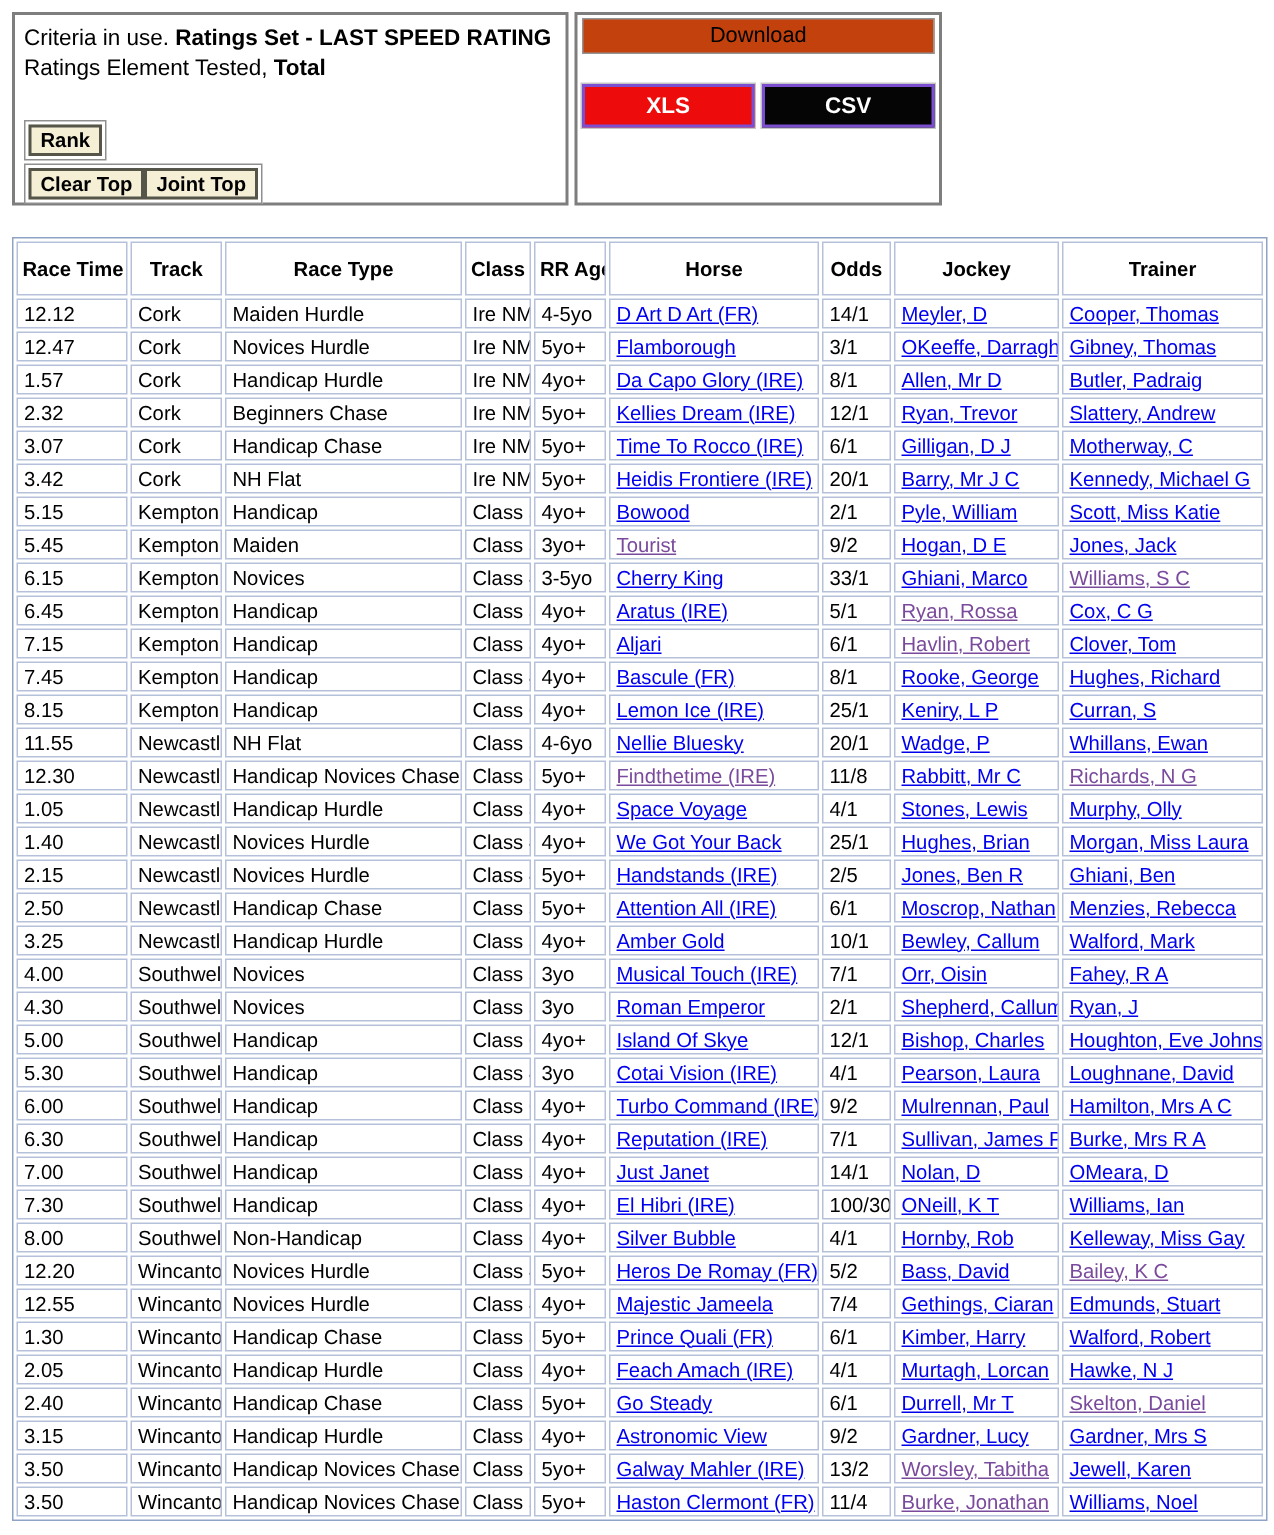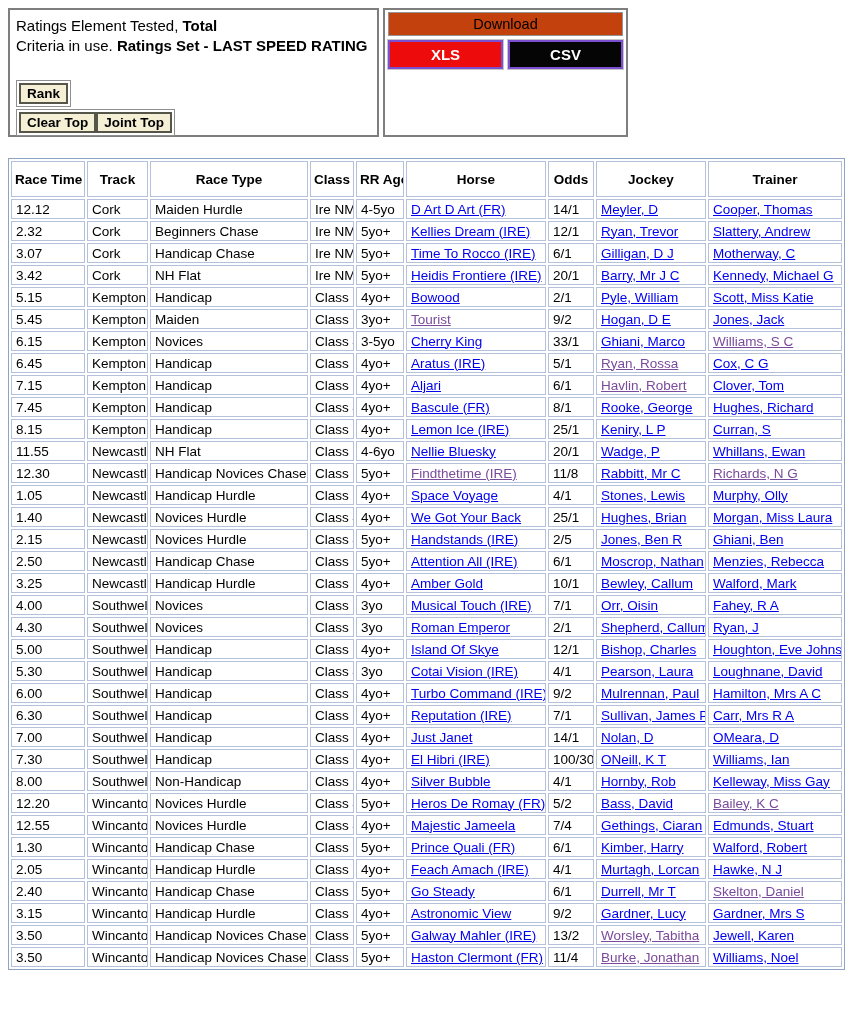--- a/index.html
+++ b/index.html
@@ -54,21 +54,21 @@
     background: #fff;
   }
   .download-header {
     background: #c2410c;
     border: 1px solid #949494;
     text-align: center;
     font-weight: normal;
     font-size: 14.5px;
     padding: 3px 0;
   }
-  .download-buttons { display: flex; gap: 5px; margin-top: 4px; }
+  .download-buttons { display: flex; gap: 5px; margin-top: 20px; }
   .dl-btn {
     flex: 1;
     text-align: center;
     font-weight: bold;
     font-size: 15px;
     color: #fff;
     padding: 4px 0;
     border: 2px solid var(--dlborder);
     box-shadow: 0 0 0 1px #c6c6c6;
     cursor: pointer;
@@ -105,22 +105,22 @@
   }
   a.lnk { color: var(--link); text-decoration: underline; }
   a.lnk.visited { color: var(--visited); }
 </style>
 </head>
 <body>
 
 <div class="top">
   <div class="criteria-box">
     <div class="criteria-text">
+      <div><span>Criteria in use. </span><span class="bold">Ratings Set - LAST SPEED RATING</span></div>
       <div><span>Ratings Element Tested, </span><span class="bold">Total</span></div>
-      <div><span>Criteria in use. </span><span class="bold">Ratings Set - LAST SPEED RATING</span></div>
     </div>
     <div class="rank-row">
       <span class="btn-group"><button class="btn">Rank</button></span>
     </div>
     <div class="tops-row">
       <span class="btn-group"><button class="btn">Clear Top</button><button class="btn">Joint Top</button></span>
     </div>
   </div>
   <div class="download-box">
     <div class="download-header">Download</div>
@@ -162,20 +162,42 @@
         <td>Cork</td>
         <td>Maiden Hurdle</td>
         <td>Ire NM</td>
         <td>4-5yo</td>
         <td><a href="#" class="lnk">D Art D Art (FR)</a></td>
         <td>14/1</td>
         <td><a href="#" class="lnk">Meyler, D</a></td>
         <td><a href="#" class="lnk">Cooper, Thomas</a></td>
       </tr>
       <tr>
+        <td>12.47</td>
+        <td>Cork</td>
+        <td>Novices Hurdle</td>
+        <td>Ire NM</td>
+        <td>5yo+</td>
+        <td><a href="#" class="lnk">Flamborough</a></td>
+        <td>3/1</td>
+        <td><a href="#" class="lnk">OKeeffe, Darragh</a></td>
+        <td><a href="#" class="lnk">Gibney, Thomas</a></td>
+      </tr>
+      <tr>
+        <td>1.57</td>
+        <td>Cork</td>
+        <td>Handicap Hurdle</td>
+        <td>Ire NM</td>
+        <td>4yo+</td>
+        <td><a href="#" class="lnk">Da Capo Glory (IRE)</a></td>
+        <td>8/1</td>
+        <td><a href="#" class="lnk">Allen, Mr D</a></td>
+        <td><a href="#" class="lnk">Butler, Padraig</a></td>
+      </tr>
+      <tr>
         <td>2.32</td>
         <td>Cork</td>
         <td>Beginners Chase</td>
         <td>Ire NM</td>
         <td>5yo+</td>
         <td><a href="#" class="lnk">Kellies Dream (IRE)</a></td>
         <td>12/1</td>
         <td><a href="#" class="lnk">Ryan, Trevor</a></td>
         <td><a href="#" class="lnk">Slattery, Andrew</a></td>
       </tr>
@@ -412,21 +434,21 @@
       </tr>
       <tr>
         <td>6.30</td>
         <td>Southwell</td>
         <td>Handicap</td>
         <td>Class 6</td>
         <td>4yo+</td>
         <td><a href="#" class="lnk">Reputation (IRE)</a></td>
         <td>7/1</td>
         <td><a href="#" class="lnk">Sullivan, James P</a></td>
-        <td><a href="#" class="lnk">Carr, Mrs R A</a></td>
+        <td><a href="#" class="lnk">Burke, Mrs R A</a></td>
       </tr>
       <tr>
         <td>7.00</td>
         <td>Southwell</td>
         <td>Handicap</td>
         <td>Class 5</td>
         <td>4yo+</td>
         <td><a href="#" class="lnk">Just Janet</a></td>
         <td>14/1</td>
         <td><a href="#" class="lnk">Nolan, D</a></td>

